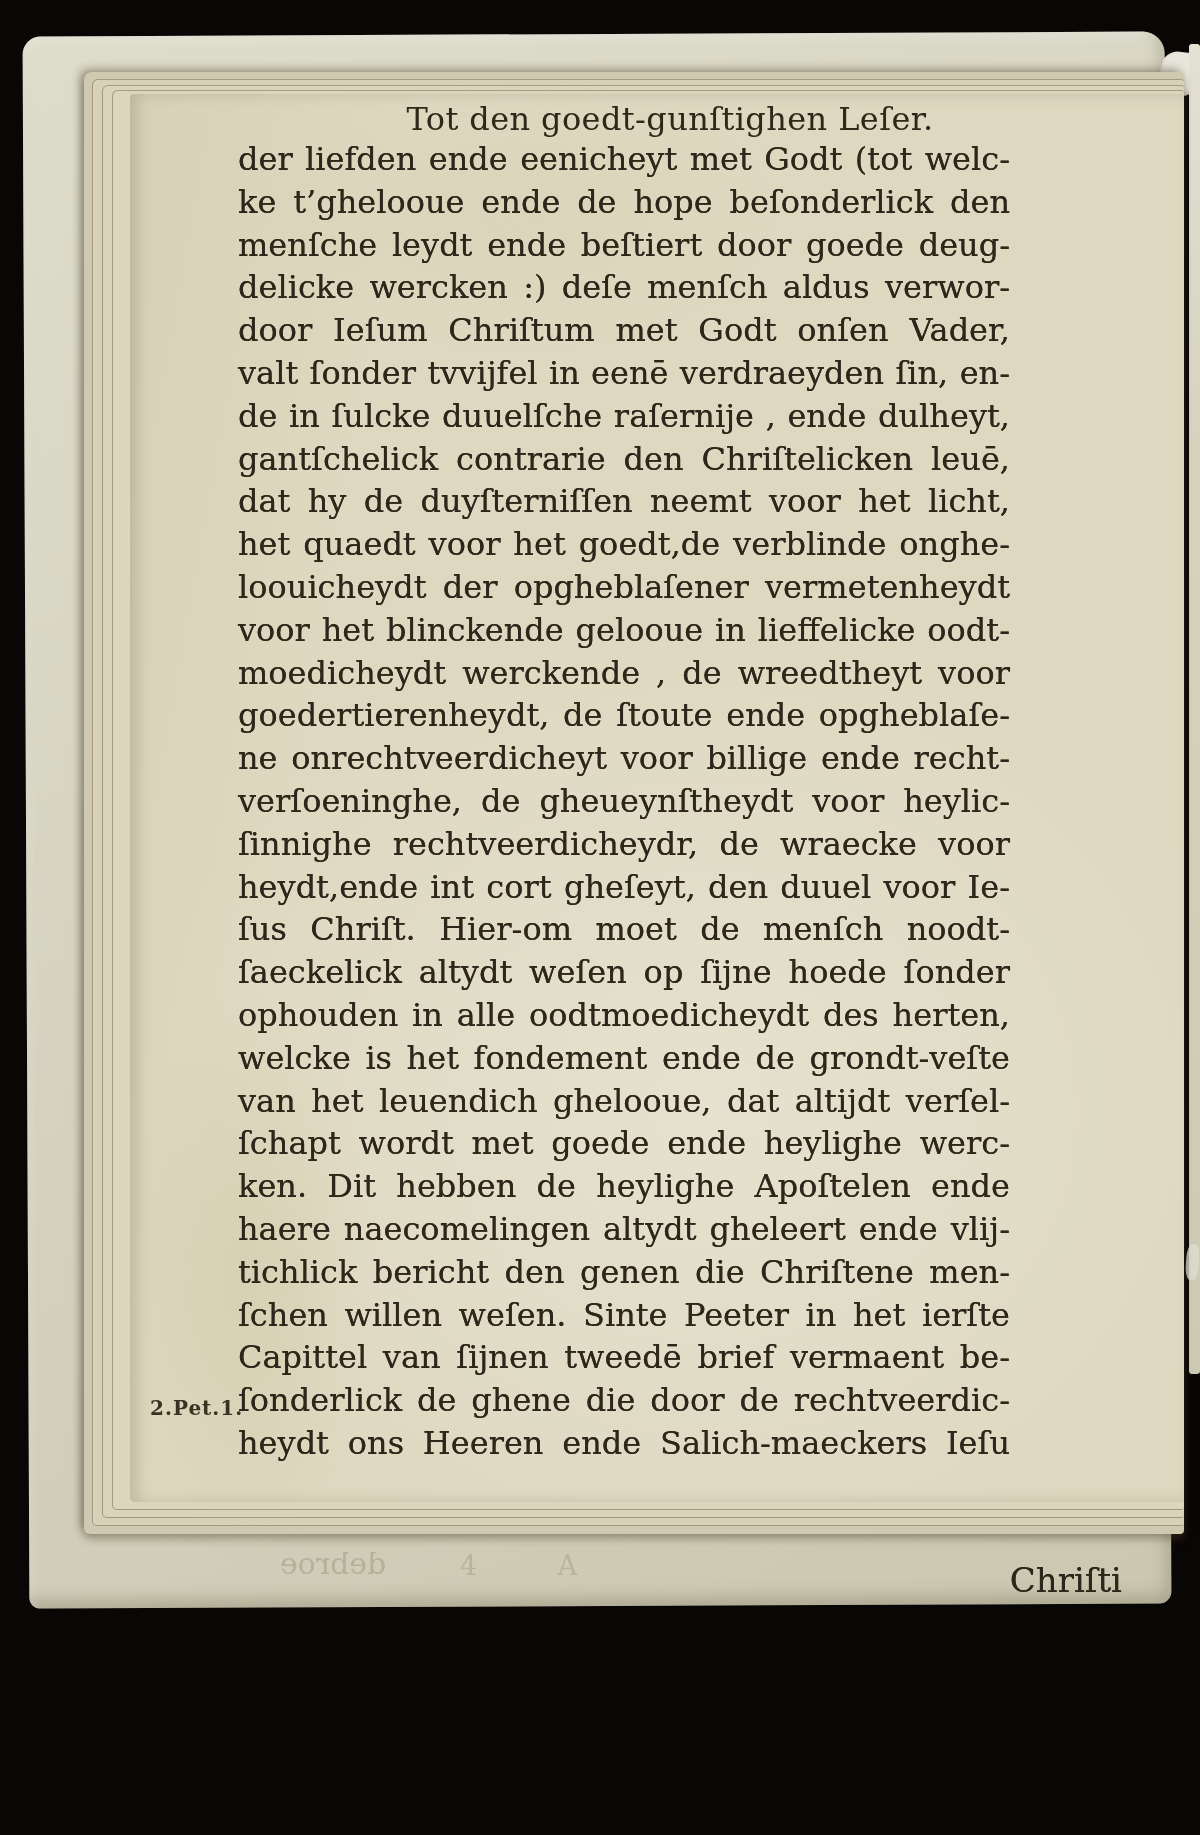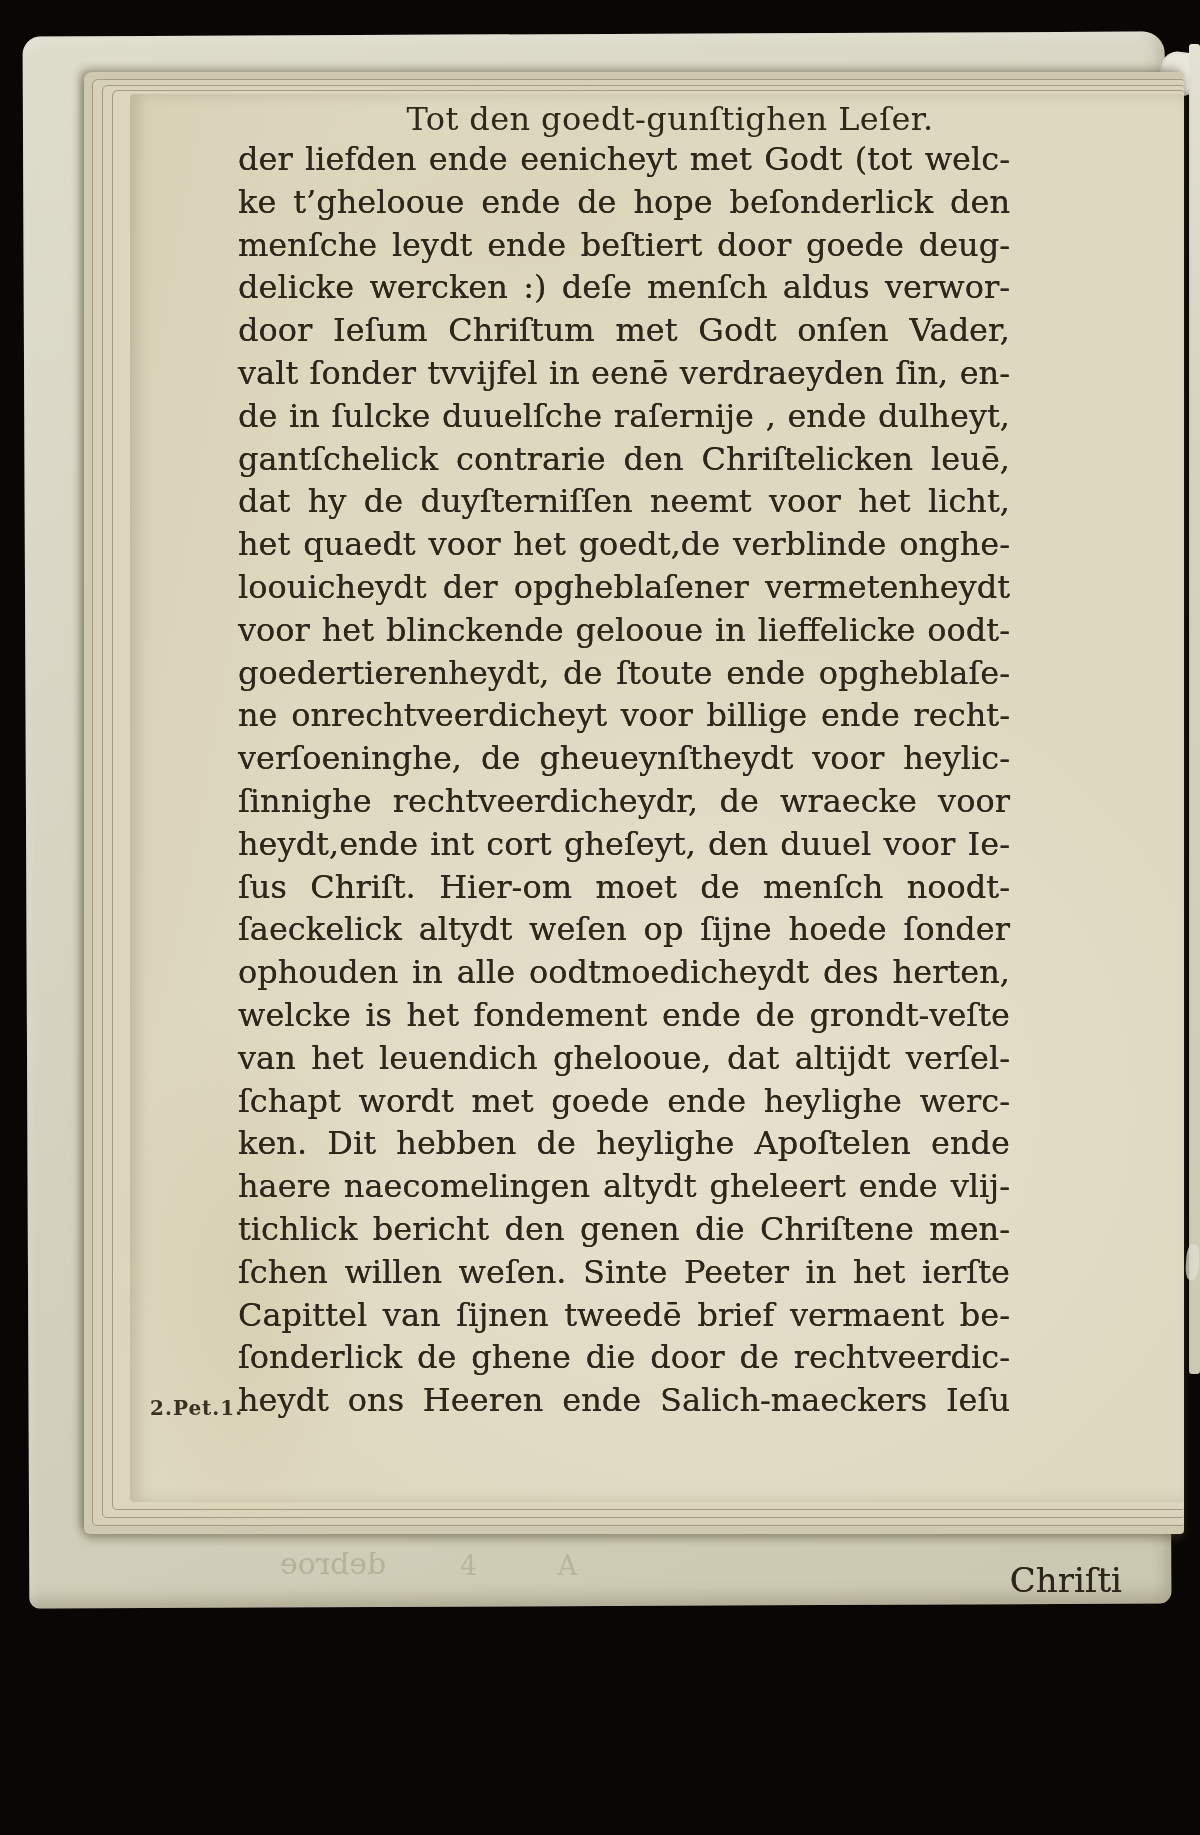--- a/index.html
+++ b/index.html
@@ -114,20 +114,21 @@
         <div class="line">menſche leydt ende beſtiert door goede deug-</div>
         <div class="line">delicke wercken :) deſe menſch aldus verwor-</div>
         <div class="line">door Ieſum Chriſtum met Godt onſen Vader,</div>
         <div class="line">valt ſonder tvvijfel in eenē verdraeyden ſin, en-</div>
         <div class="line">de in ſulcke duuelſche raſernije , ende dulheyt,</div>
         <div class="line">gantſchelick contrarie den Chriſtelicken leuē,</div>
         <div class="line">dat hy de duyſterniſſen neemt voor het licht,</div>
         <div class="line">het quaedt voor het goedt,de verblinde onghe-</div>
         <div class="line">loouicheydt der opgheblaſener vermetenheydt</div>
         <div class="line">voor het blinckende gelooue in lieffelicke oodt-</div>
+        <div class="line">moedicheydt werckende , de wreedtheyt voor</div>
         <div class="line">goedertierenheydt, de ſtoute ende opgheblaſe-</div>
         <div class="line">ne onrechtveerdicheyt voor billige ende recht-</div>
         <div class="line">verſoeninghe, de gheueynſtheydt voor heylic-</div>
         <div class="line">ſinnighe rechtveerdicheydr, de wraecke voor</div>
         <div class="line">heydt,ende int cort gheſeyt, den duuel voor Ie-</div>
         <div class="line">ſus Chriſt.  Hier-om moet de menſch noodt-</div>
         <div class="line">ſaeckelick altydt weſen op ſijne hoede ſonder</div>
         <div class="line">ophouden in alle oodtmoedicheydt des herten,</div>
         <div class="line">welcke is het fondement ende de grondt-veſte</div>
         <div class="line">van het leuendich ghelooue, dat altijdt verſel-</div>

